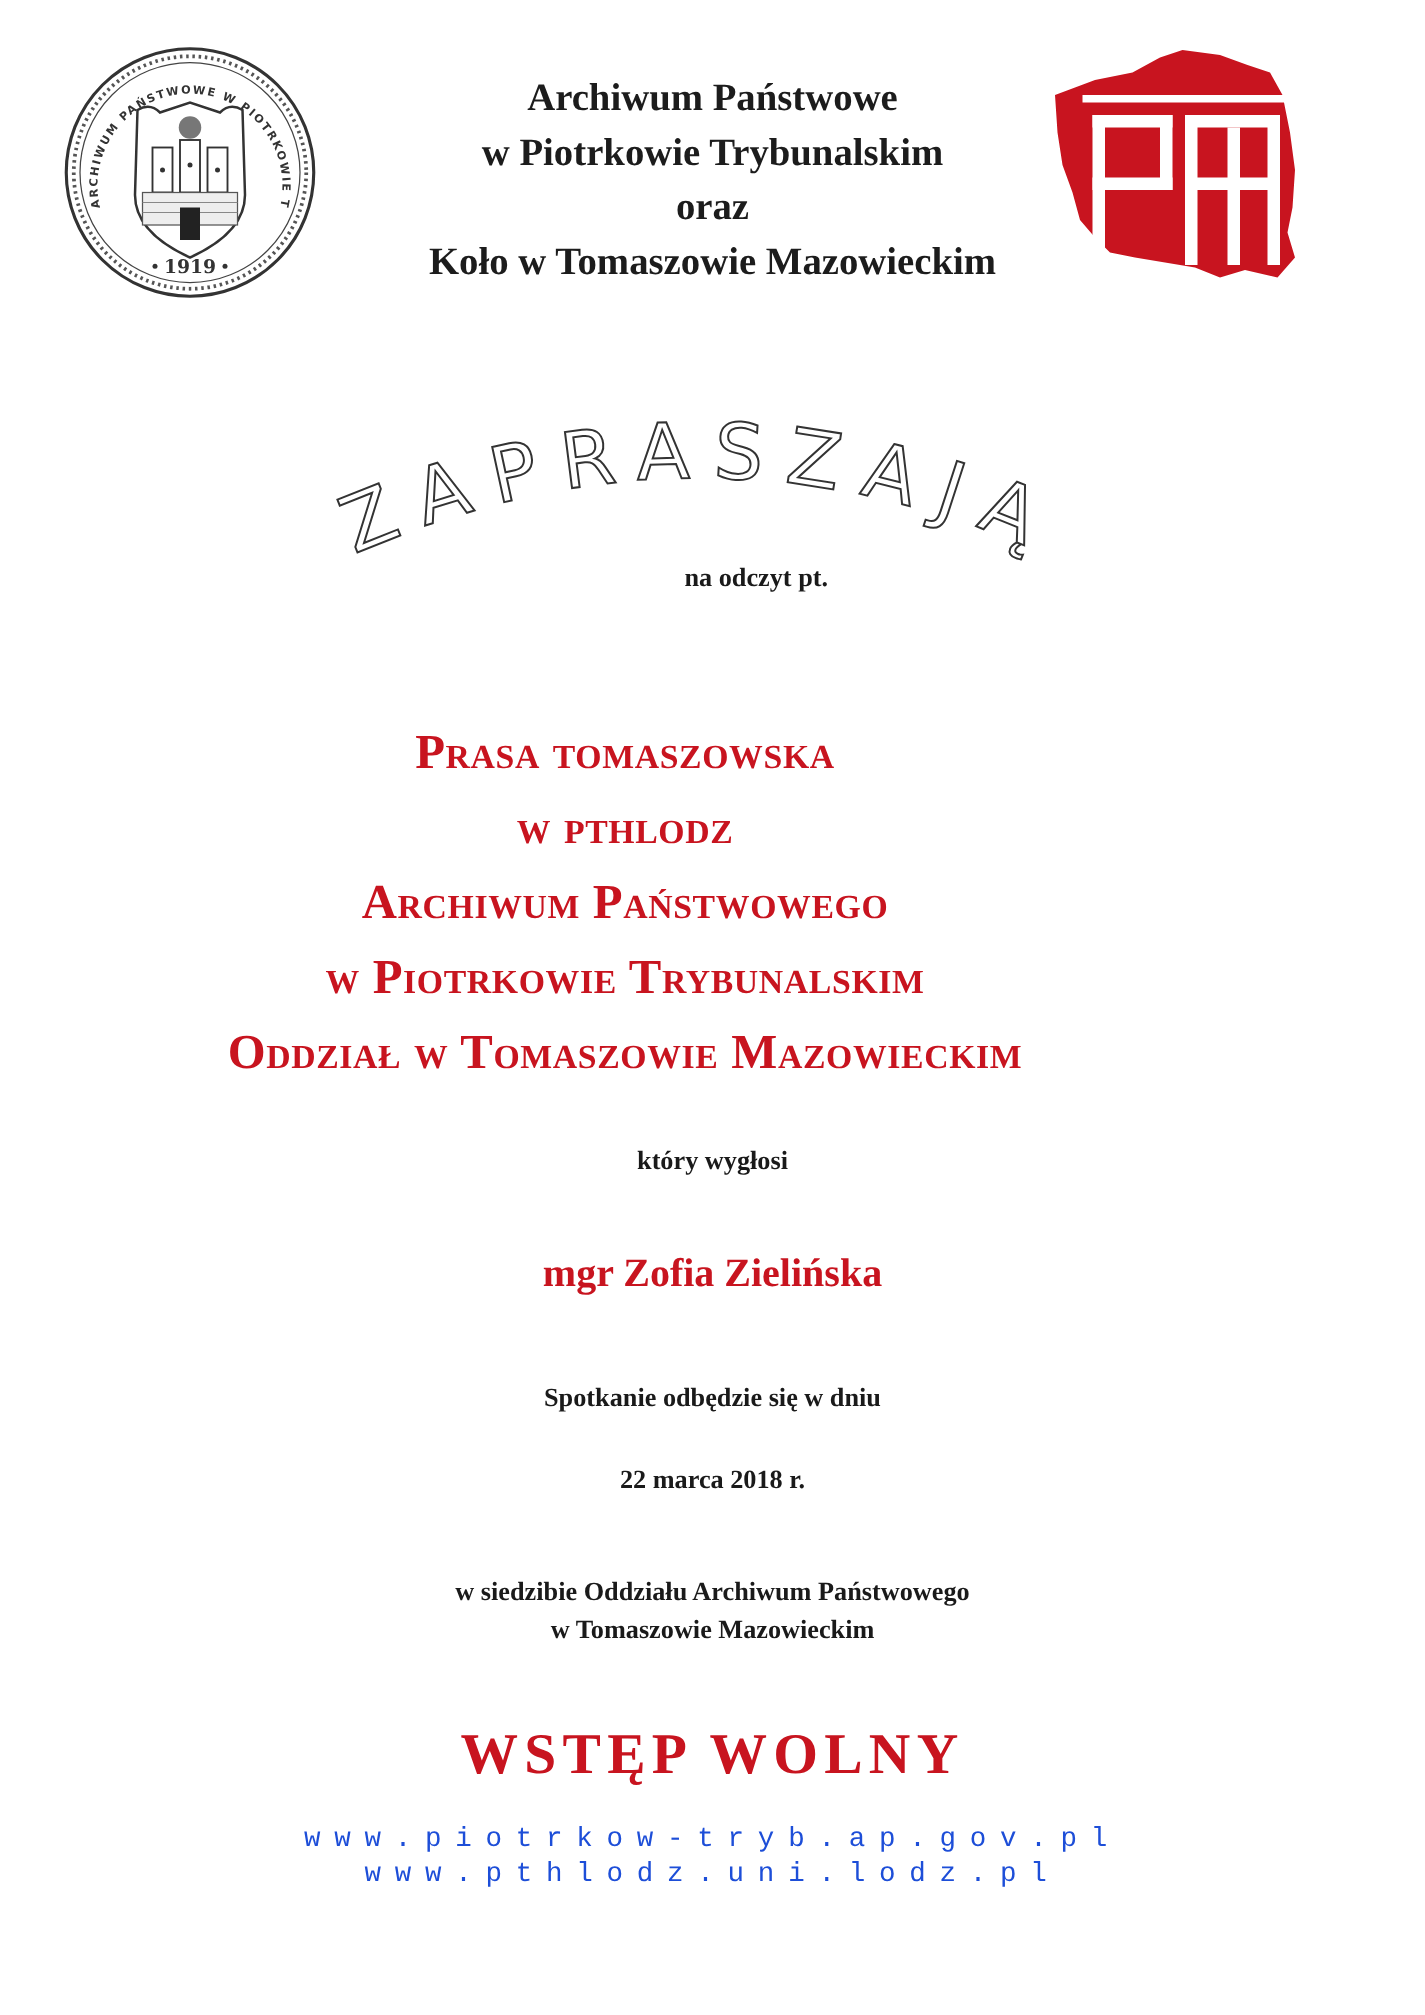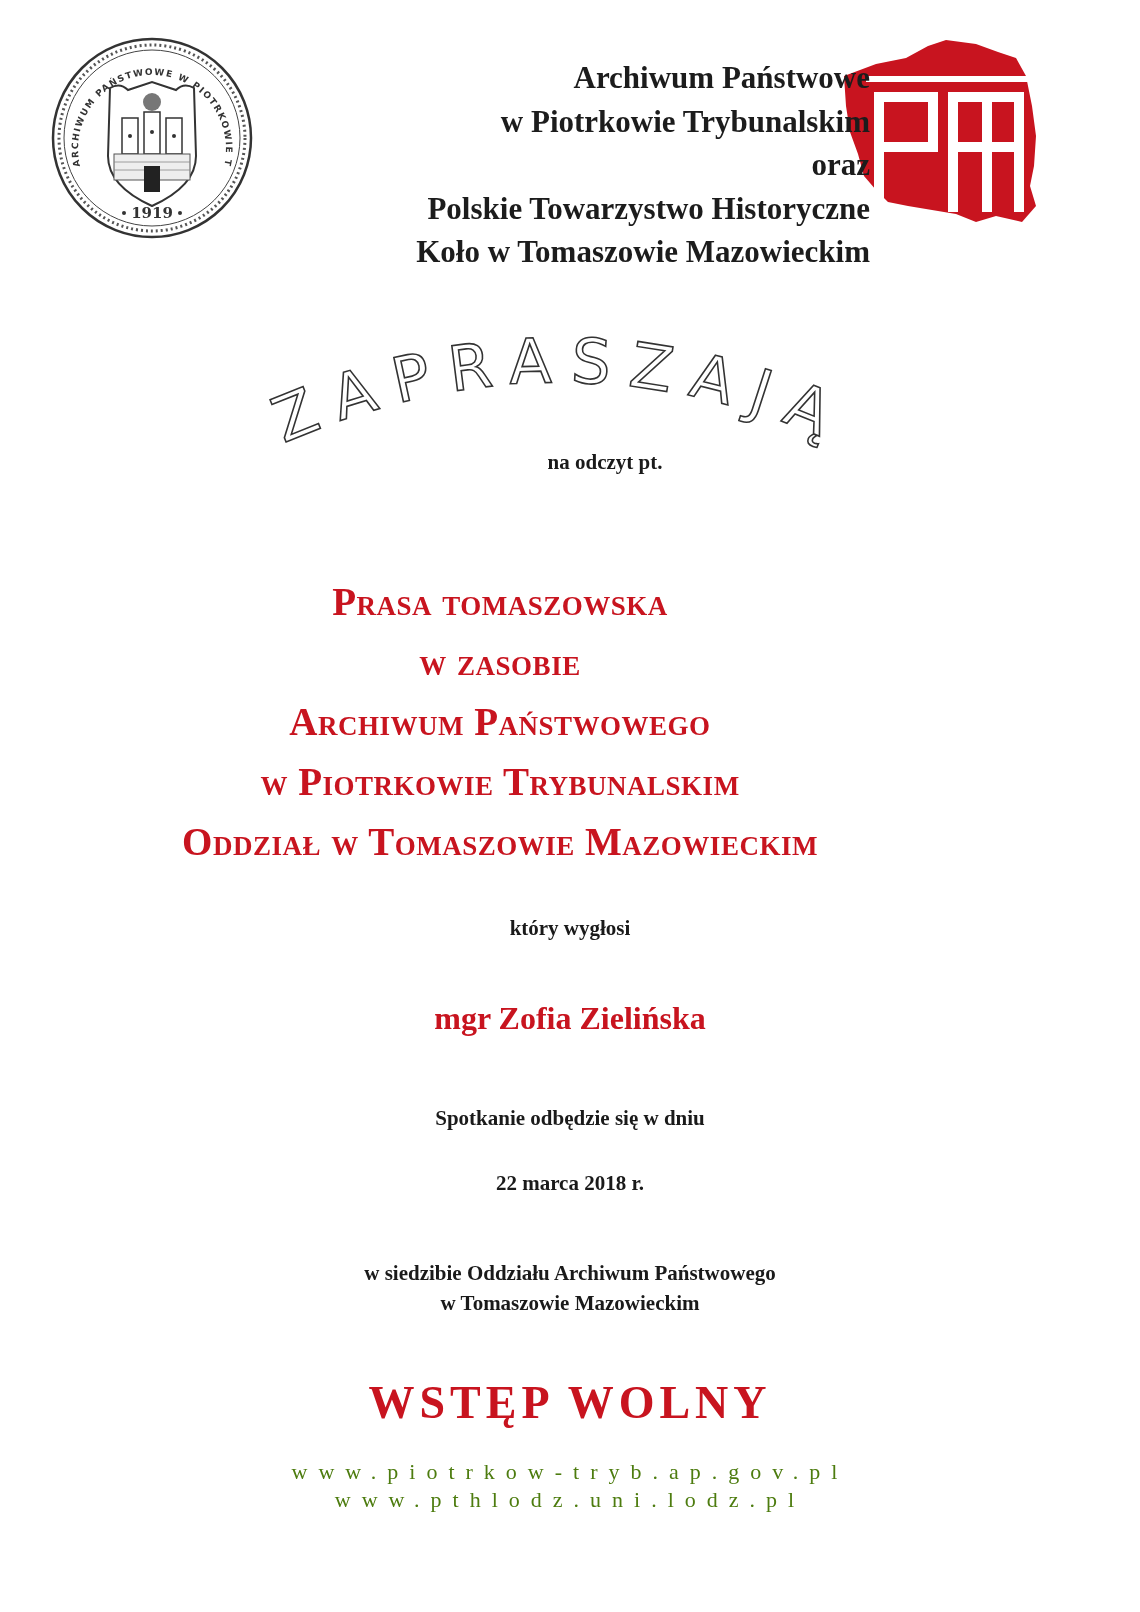--- a/index.html
+++ b/index.html
@@ -1,30 +1,30 @@
 <!DOCTYPE html>
 <html><head>
 <meta charset="utf-8">
 <style>
   html, body { margin:0; padding:0; background:#ffffff; }
   body { width:1140px; height:1612px; position:relative; overflow:hidden;
          font-family:"Liberation Serif","DejaVu Serif",serif; color:#1a1a1a; }
   .abs { position:absolute; }
   .center { left:0; width:1140px; text-align:center; }
   .bold { font-weight:bold; }
-  .hdr { position:absolute; left:270px; width:600px; text-align:right; top:56px;
+  .hdr { position:absolute; left:270px; width:600px; text-align:center; top:56px;
          font-weight:bold; font-size:31px; line-height:43.5px; color:#1c1c1c; }
   .hdr div { white-space:nowrap; }
   .red { color:#c8141f; }
   .title { position:absolute; left:0; width:1000px; text-align:center; top:572px;
            color:#c8141f; font-weight:bold; font-size:39px; line-height:60px;
            font-variant:small-caps; letter-spacing:0.5px; }
   .title div { white-space:nowrap; }
   .sm { font-weight:bold; font-size:21px; }
-  .url { font-family:Liberation Serif, serif; font-size:22px; letter-spacing:11px; color:#4d7c0f; }
+  .url { font-family:Liberation Mono, monospace; font-size:22px; letter-spacing:11px; color:#1d4ed8; }
 </style>
 </head>
 <body>
 
 <div class="abs" style="left:50px;top:36px;width:204px;height:204px;">
   <svg width="204" height="204" viewBox="0 0 204 204">
     <defs>
       <path id="ringpath" d="M 30 130 A 74 74 0 1 1 174 130"></path>
     </defs>
     <circle cx="102" cy="102" r="99" fill="#fff" stroke="#333" stroke-width="2.5"></circle>
@@ -69,40 +69,39 @@
     <rect x="178" y="56" width="10" height="120" fill="#fff"></rect>
     <rect x="112" y="106" width="76" height="10" fill="#fff"></rect>
     <rect x="146" y="66" width="10" height="110" fill="#fff"></rect>
   </svg>
 </div>
 
 <div class="hdr">
   <div>Archiwum Państwowe</div>
   <div>w Piotrkowie Trybunalskim</div>
   <div>oraz</div>
-  <div>Polskie Towarzystwo Historyczne</div>
   <div>Koło w Tomaszowie Mazowieckim</div>
 </div>
 
 <div class="abs" style="left:200px;top:330px;width:720px;height:150px;">
   <svg width="720" height="150" viewBox="0 0 720 150">
     <defs>
       <path id="arch" d="M 20 145 Q 360 -40 700 145"></path>
     </defs>
     <text font-family="DejaVu Sans, sans-serif" font-size="62" fill="#fff" stroke="#333" stroke-width="1.6" letter-spacing="18">
       <textPath href="#arch" startOffset="50%" text-anchor="middle">ZAPRASZAJĄ</textPath>
     </text>
   </svg>
 </div>
 
 <div class="abs center sm" style="top:450px;padding-left:35px;">na odczyt pt.</div>
 
 <div class="title">
   <div>Prasa tomaszowska</div>
-  <div>w zasobie</div>
+  <div>w pthlodz</div>
   <div>Archiwum Państwowego</div>
   <div>w Piotrkowie Trybunalskim</div>
   <div>Oddział w Tomaszowie Mazowieckim</div>
 </div>
 
 <div class="abs center sm" style="top:916px;">który wygłosi</div>
 
 <div class="abs center bold red" style="top:1000px;font-size:32px;">mgr Zofia Zielińska</div>
 
 <div class="abs center sm" style="top:1106px;">Spotkanie odbędzie się w dniu</div>

